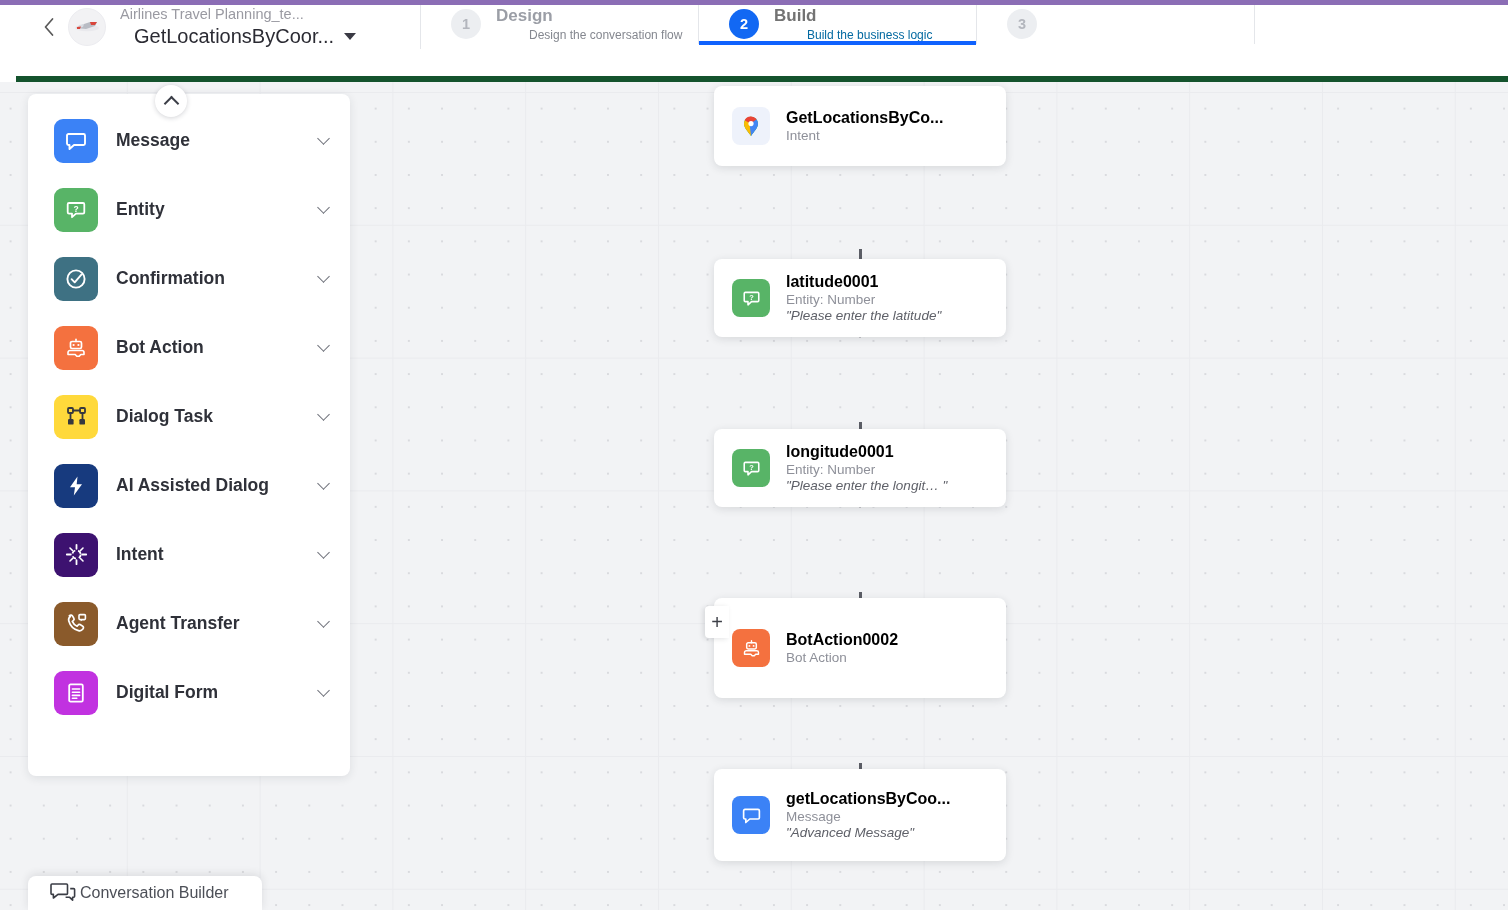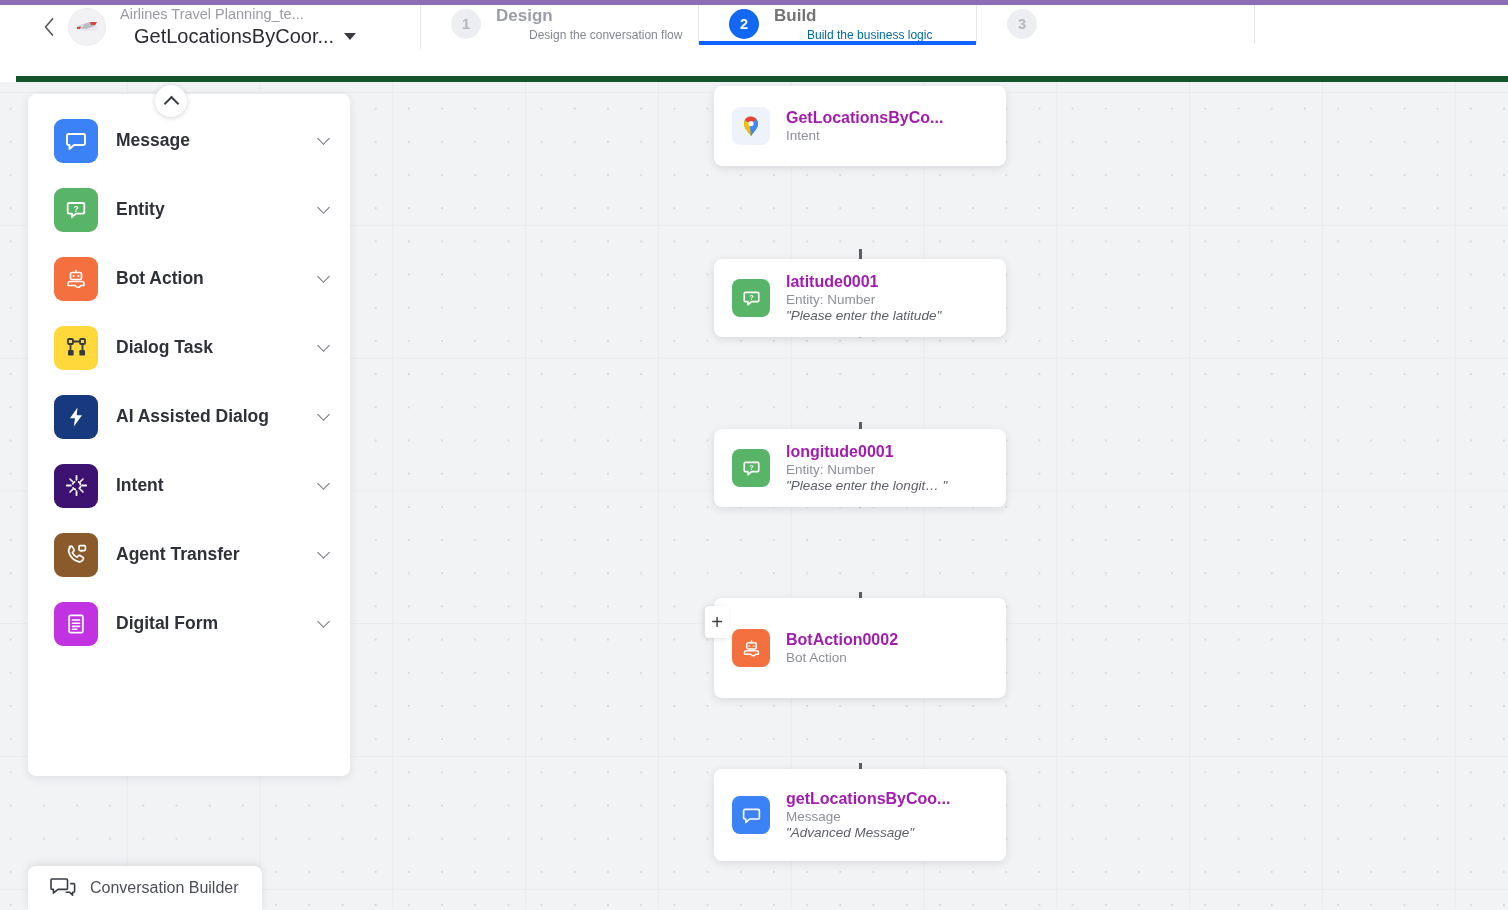--- a/index.html
+++ b/index.html
@@ -167,21 +167,21 @@
     padding: 0 18px;
     cursor: pointer;
   }
   .node-icon {
     width: 38px; height: 38px; border-radius: 8px;
     display: flex; align-items: center; justify-content: center;
     flex: none; margin-right: 16px;
   }
   .node-body { display: flex; flex-direction: column; min-width: 0; gap: 1px; }
   .node-title {
-    font-size: 16px; font-weight: bold; color: #a21caf;
+    font-size: 16px; font-weight: bold; color: #000000;
     white-space: nowrap; overflow: hidden;
   }
   .node-type { font-size: 13.5px; color: #8e9099; white-space: nowrap; }
   .node-quote { font-size: 13.5px; color: #5f6169; font-style: italic; white-space: nowrap; }
 
   .connector {
     position: absolute;
     width: 2.5px;
     background: #5c5e66;
   }
@@ -200,26 +200,26 @@
     border-radius: 4px 0 0 4px;
     box-shadow: -2px 1px 5px rgba(32,36,50,0.13);
     display: flex; align-items: center; justify-content: center;
     font-size: 20px; color: #3d3f47; line-height: 1;
     cursor: pointer; z-index: 2;
   }
 
   
   .bottom-bar {
     position: absolute; left: 28px; bottom: 0;
-    width: 234px; height: 44px;
+    width: 234px; height: 34px;
     background: #ffffff;
     border-radius: 8px 8px 0 0;
     box-shadow: 0 -2px 9px rgba(32,36,50,0.11);
     display: flex; align-items: center;
-    padding-left: 22px; gap: 14px;
+    padding-left: 22px; gap: 4px;
     cursor: pointer;
     z-index: 6;
   }
   .bottom-label { font-size: 16px; color: #4c4f57; white-space: nowrap; }
 
   svg { display: block; }
 </style>
 </head>
 <body>
 
@@ -292,20 +292,30 @@
       <div class="pal-icon" style="background:#58b467">
         <svg width="24" height="24" viewBox="0 0 24 24">
             <path d="M5 5h14a1.3 1.3 0 011.3 1.3v8A1.3 1.3 0 0119 15.6h-7l-4 3.6v-3.6H5a1.3 1.3 0 01-1.3-1.3v-8A1.3 1.3 0 015 5z" fill="none" stroke="#fff" stroke-width="1.8" stroke-linejoin="round"></path>
             <text x="12" y="13.6" font-family="Liberation Sans, sans-serif" font-size="8.5" font-weight="bold" fill="#fff" text-anchor="middle">?</text>
           </svg>
       </div>
       <div class="pal-label">Entity</div>
       <div class="pal-chev"></div>
     </div>
 
+    <div class="pal-item">
+      <div class="pal-icon" style="background:#3e7183">
+        <svg width="26" height="26" viewBox="0 0 26 26">
+            <circle cx="13" cy="13" r="8.6" fill="none" stroke="#fff" stroke-width="1.9"></circle>
+            <path d="M8.6 13.2 L11.7 16.3 L18.6 8.4" fill="none" stroke="#fff" stroke-width="1.9" stroke-linecap="round" stroke-linejoin="round"></path>
+          </svg>
+      </div>
+      <div class="pal-label">Confirmation</div>
+      <div class="pal-chev"></div>
+    </div>
 
     <div class="pal-item">
       <div class="pal-icon" style="background:#f4713f">
         <svg width="24" height="24" viewBox="0 0 24 24">
           <rect x="6.5" y="5.5" width="11" height="7" rx="1.6" fill="none" stroke="#fff" stroke-width="1.7"></rect>
           <circle cx="9.6" cy="9" r="1.1" fill="#fff"></circle>
             <circle cx="14.4" cy="9" r="1.1" fill="#fff"></circle>
           <path d="M12 3.2v2.3" stroke="#fff" stroke-width="1.6" stroke-linecap="round"></path>
           <path d="M6 14.5h12a2 2 0 012 2v2h-3.2l-1.6 1.8h-2.4l-1.6-1.8H4v-2a2 2 0 012-2z" fill="none" stroke="#fff" stroke-width="1.6" stroke-linejoin="round"></path>
         </svg>

